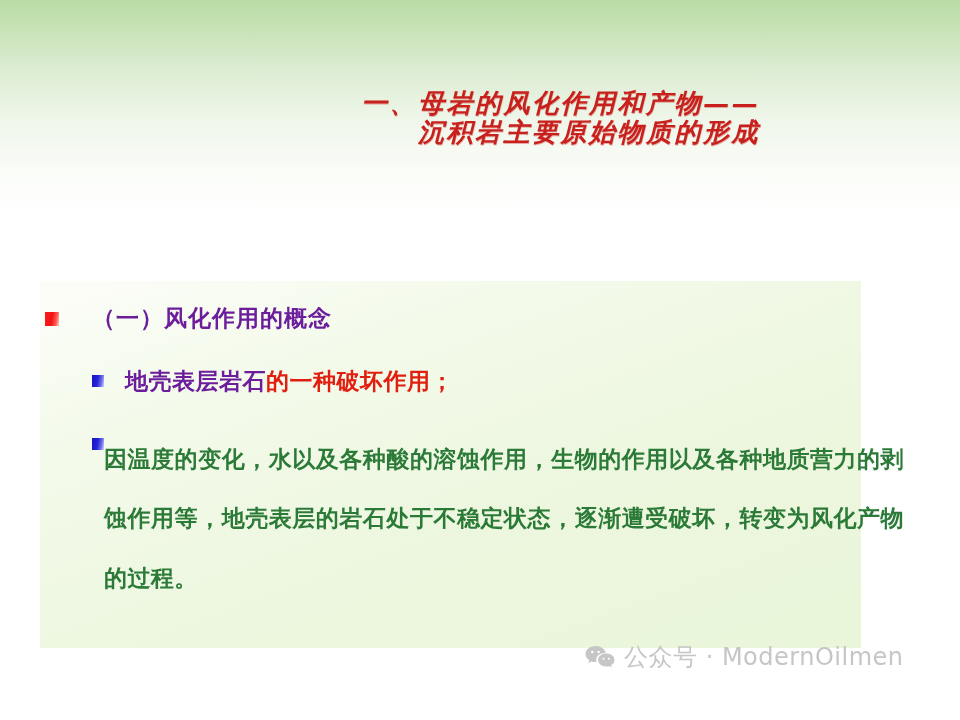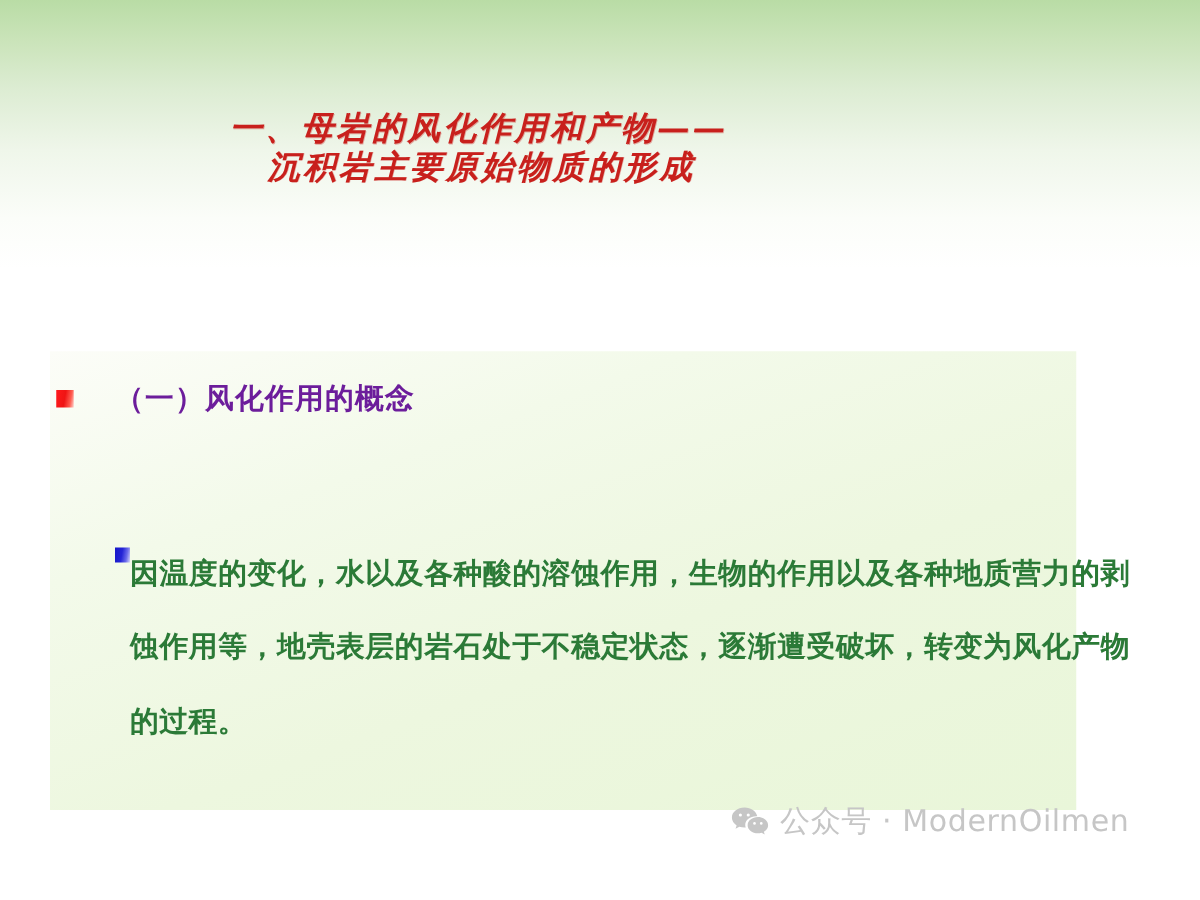--- a/index.html
+++ b/index.html
@@ -29,35 +29,35 @@
         #ffffff 720px);
     overflow: hidden;
   }
 
   
   #title-block {
     position: absolute;
     left: 0;
     top: 88px;
     width: 760px;
-    text-align: center;
+    text-align: right;
     line-height: 1.18;
   }
   .title-line {
     display: block;
     color: #c8201c;
     font-family: "DejaVu Serif", "Liberation Serif", serif;
     font-weight: bold;
     font-style: italic;
     font-size: 26px;
     letter-spacing: 2.5px;
     text-shadow: 0.6px 0.6px 0 rgba(200,32,28,0.35);
   }
   .title-line-1 { padding-left: 6px; }
-  .title-line-2 { padding-left: 10px; }
+  .title-line-2 { padding-left: 10px; font-family: Liberation Mono, monospace; }
 
   
   #content-panel {
     position: absolute;
     left: 40px;
     top: 281px;
     width: 821px;
     height: 367px;
     background:
       linear-gradient(160deg,
@@ -163,20 +163,26 @@
     <span class="title-line title-line-2">沉积岩主要原始物质的形成</span>
   </div>
 
   <div id="content-panel">
 
     <div class="bullet-row" id="row-heading">
       <span class="marker marker-red"></span>
       <span class="btext">（一）风化作用的概念</span>
     </div>
 
+    <div class="bullet-row" id="row-def">
+      <span class="marker marker-blue"></span>
+      <span class="btext">
+        <span class="seg-purple">地壳表层岩石</span><span class="seg-red">的一种破坏作用；</span>
+      </span>
+    </div>
 
     <div class="bullet-row" id="row-para">
       <span class="marker marker-blue"></span>
       <span class="btext">因温度的变化，水以及各种酸的溶蚀作用，生物的作用以及各种地质营力的剥蚀作用等，地壳表层的岩石处于不稳定状态，逐渐遭受破坏，转变为风化产物的过程。</span>
     </div>
 
   </div>
 
   <div id="watermark">
     <span class="wm-icon">

